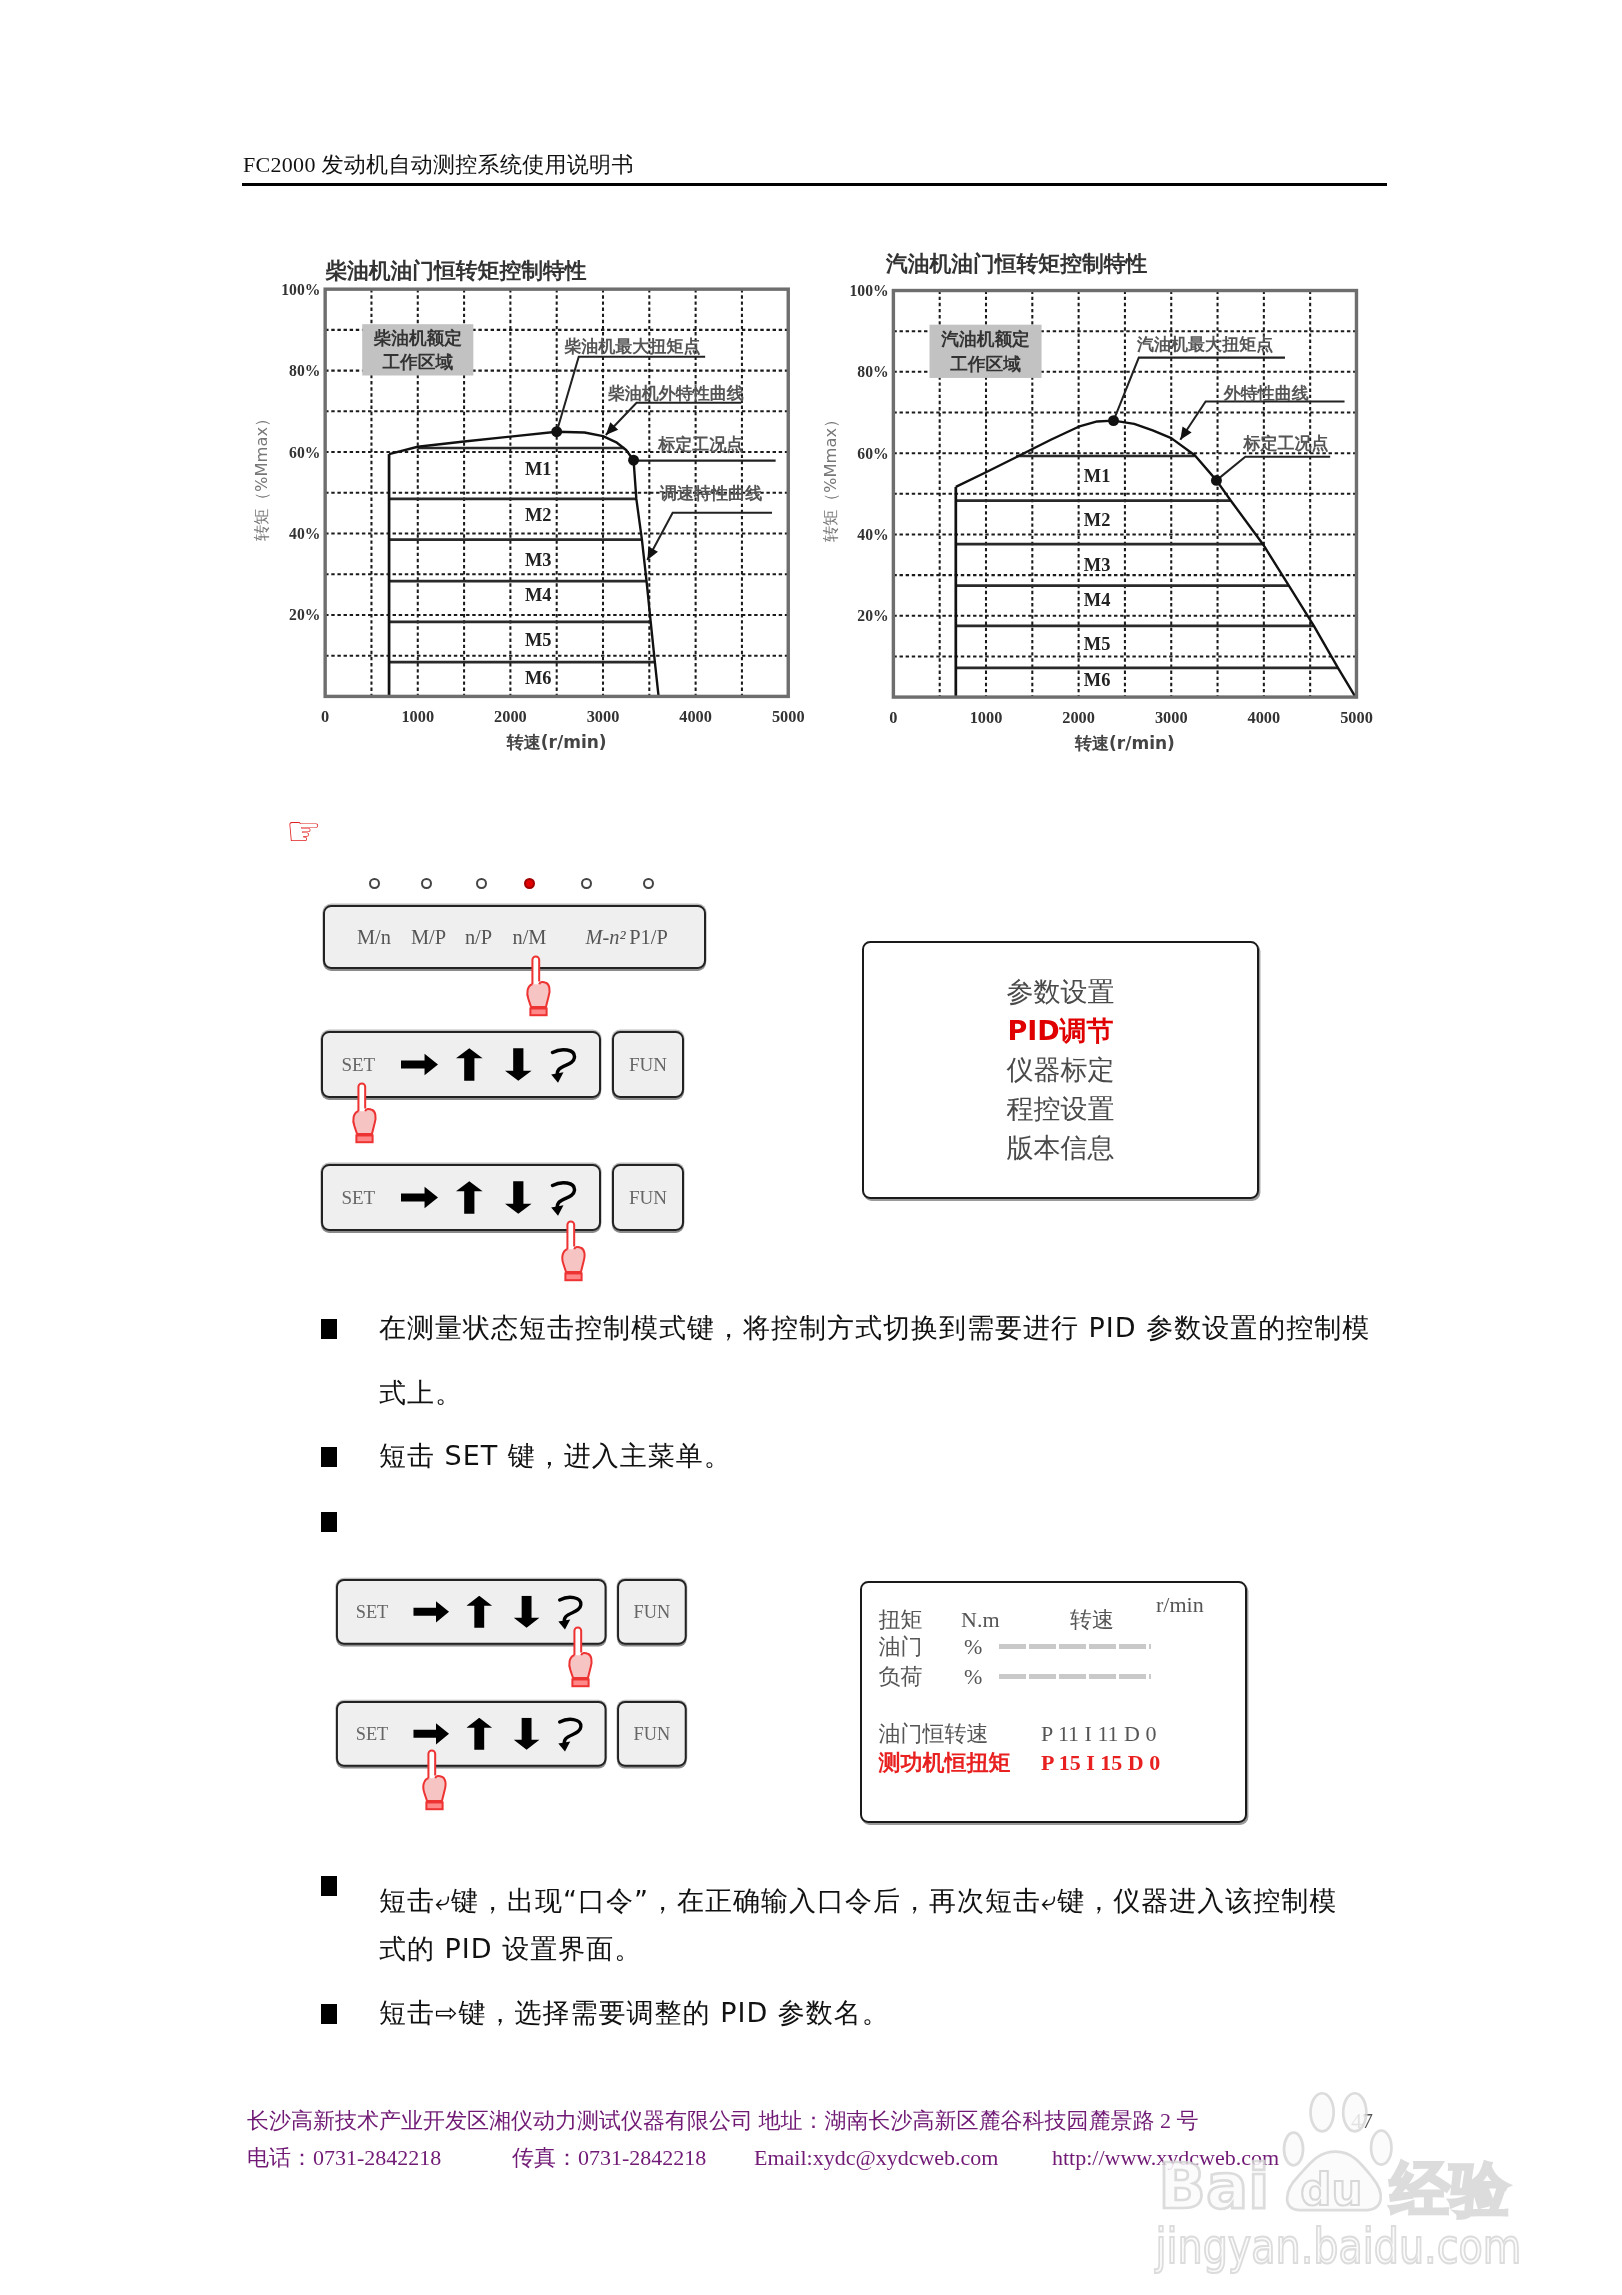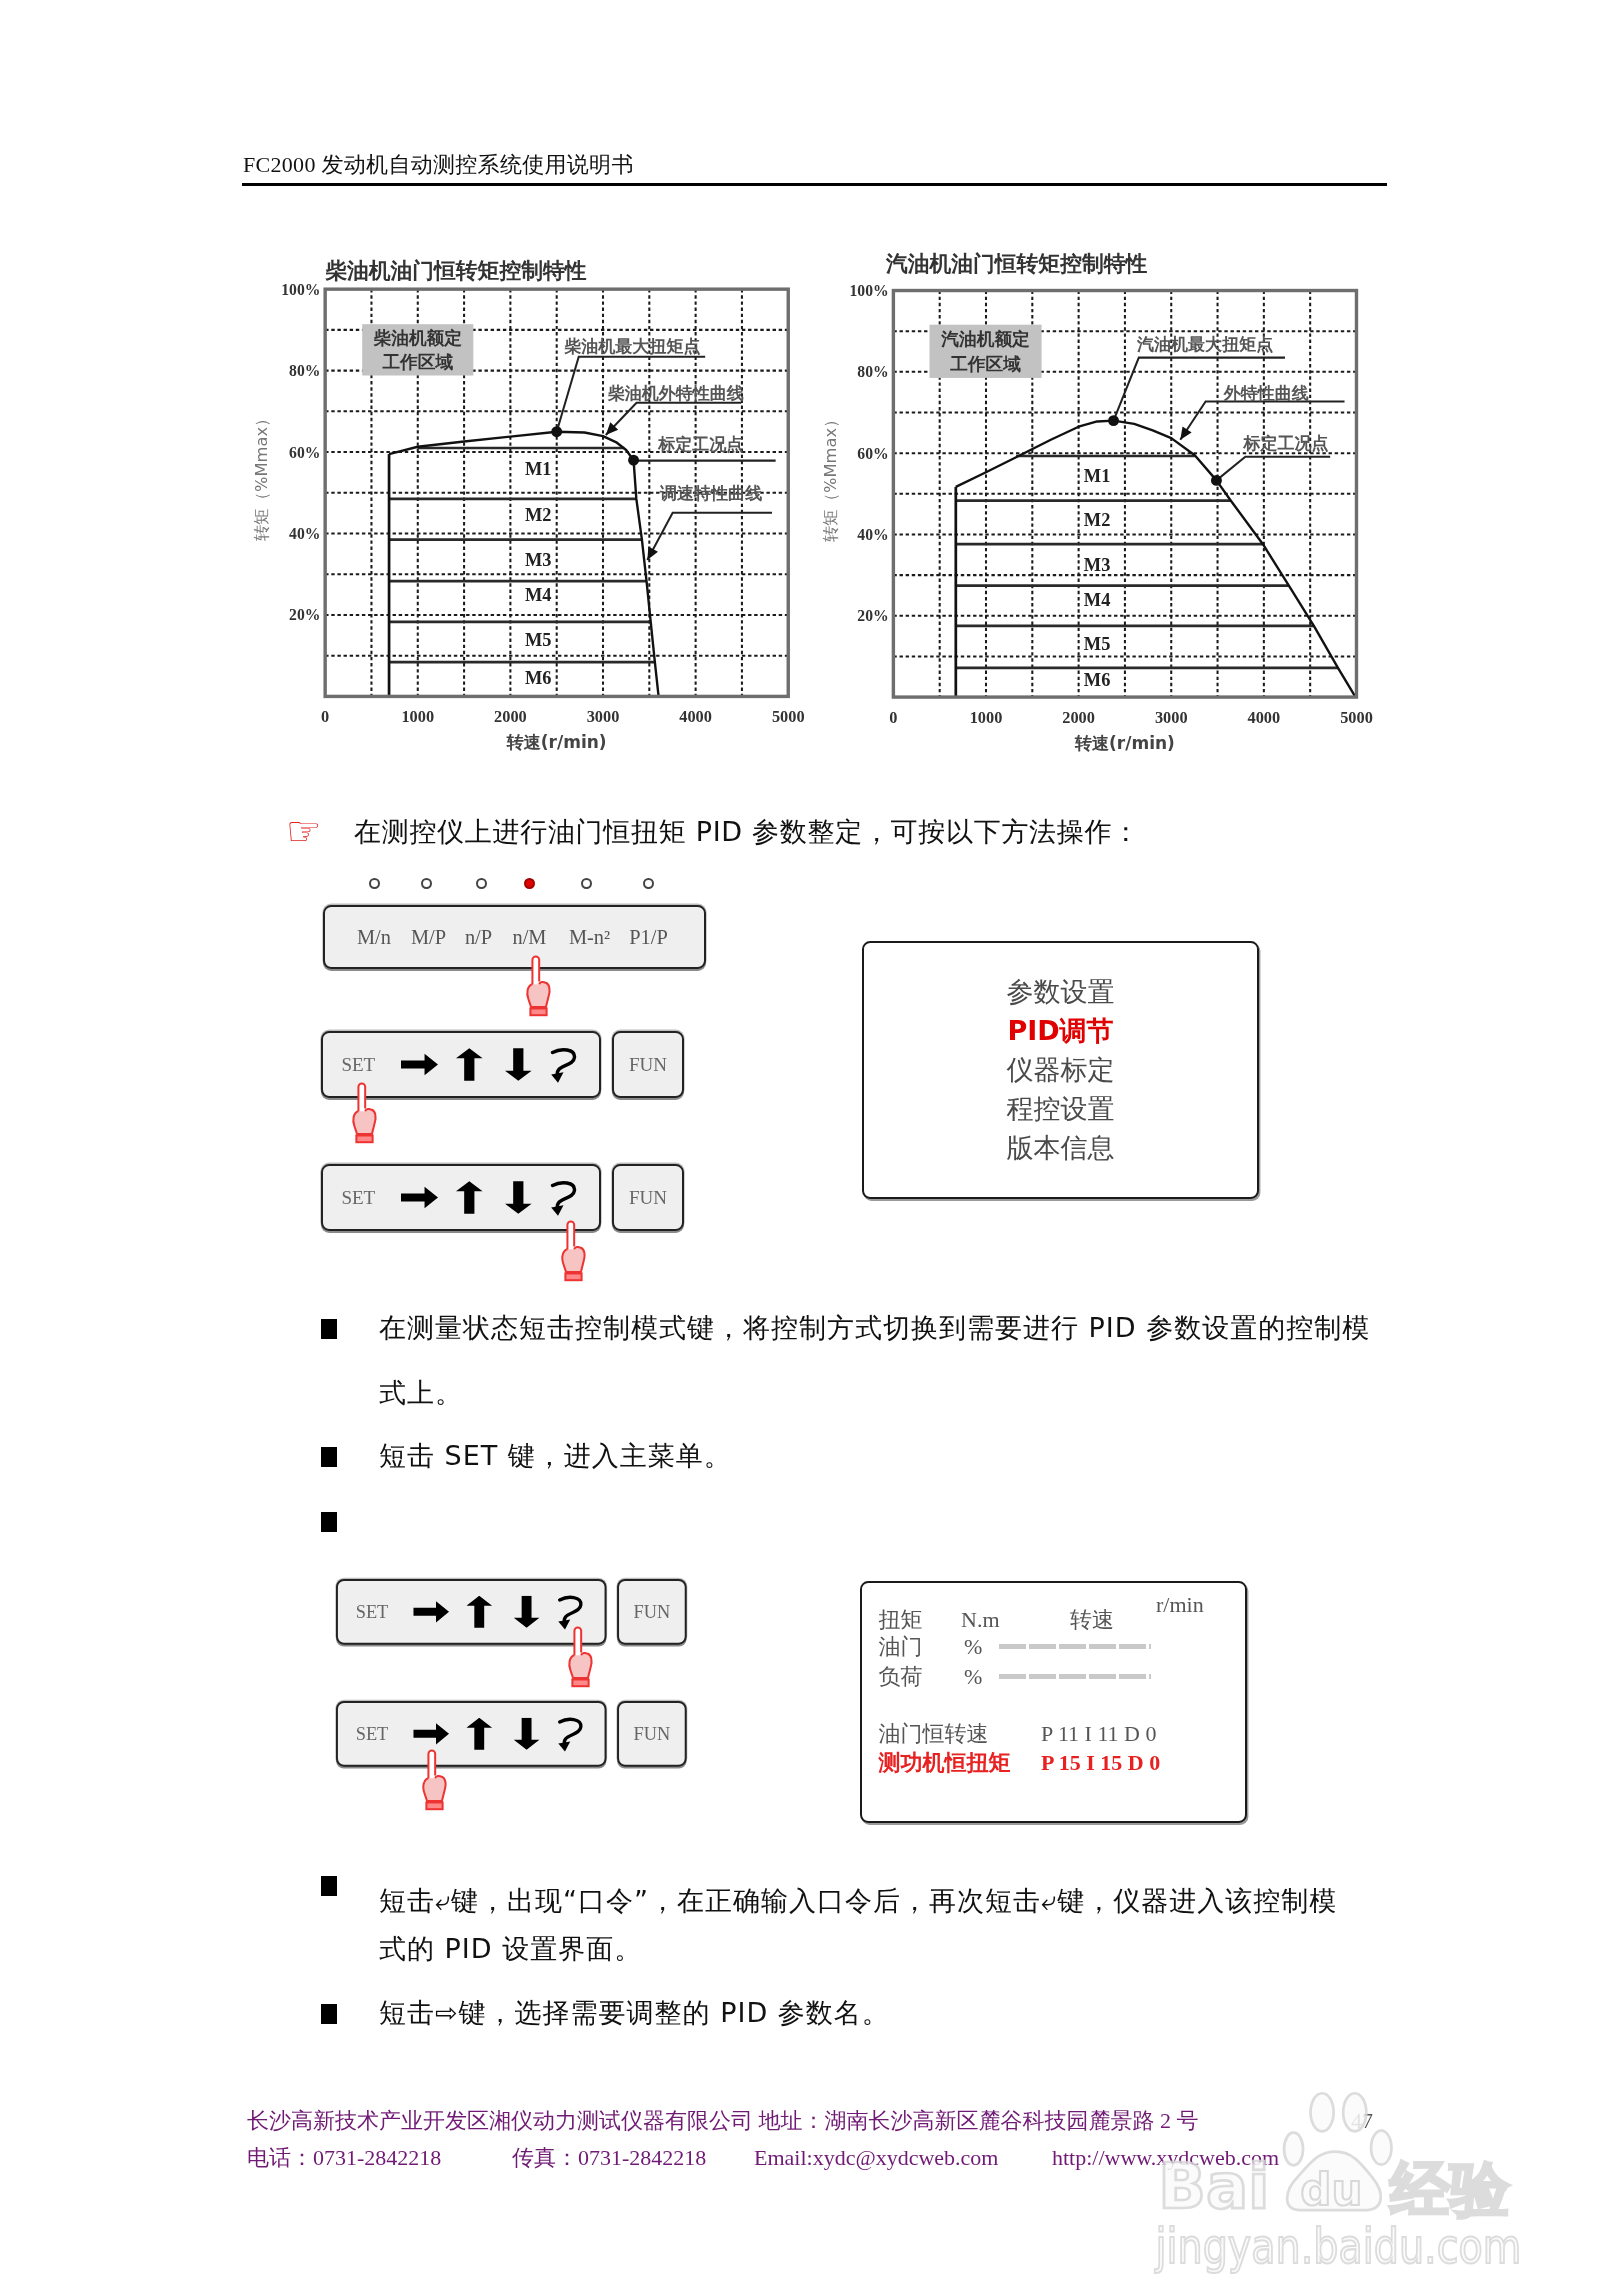--- a/index.html
+++ b/index.html
@@ -171,35 +171,34 @@
       <text x="246" y="710" text-anchor="middle" dominant-baseline="central" font-size="24" font-weight="bold" fill="#333" font-family="Liberation Serif, serif">1000</text>
       <text x="382" y="710" text-anchor="middle" dominant-baseline="central" font-size="24" font-weight="bold" fill="#333" font-family="Liberation Serif, serif">2000</text>
       <text x="518" y="710" text-anchor="middle" dominant-baseline="central" font-size="24" font-weight="bold" fill="#333" font-family="Liberation Serif, serif">3000</text>
       <text x="654" y="710" text-anchor="middle" dominant-baseline="central" font-size="24" font-weight="bold" fill="#333" font-family="Liberation Serif, serif">4000</text>
       <text x="790" y="710" text-anchor="middle" dominant-baseline="central" font-size="24" font-weight="bold" fill="#333" font-family="Liberation Serif, serif">5000</text>
       <text x="450" y="747" text-anchor="middle" dominant-baseline="central" font-size="25" font-weight="bold" fill="#444" font-family="DejaVu Sans, sans-serif">转速(r/min)</text>
       <text x="17" y="356.5" transform="rotate(-90 17 356.5)" text-anchor="middle" dominant-baseline="central" font-size="24" fill="#777" font-family="DejaVu Sans, sans-serif">转矩（%Mmax）</text>
     </svg>
 
   <span class="abs instr-icon" style="left:286px;top:781px;">☞</span>
-  <div class="abs instr-text" style="left:354px;top:785px;">在测控仪上进行油门恒扭矩 PID 参数整定，可按以下方法操作：</div>
 
   <div class="led" style="left:369px;top:848px;"></div>
   <div class="led" style="left:421px;top:848px;"></div>
   <div class="led" style="left:476px;top:848px;"></div>
   <div class="led on" style="left:524px;top:848px;"></div>
   <div class="led" style="left:581px;top:848px;"></div>
   <div class="led" style="left:643px;top:848px;"></div>
 
   <div class="panel" style="left:323px;top:875px;width:379px;height:60px;">
     <span class="mode-key" style="left:16.4px;">M/n</span>
     <span class="mode-key" style="left:71px;">M/P</span>
     <span class="mode-key" style="left:121px;">n/P</span>
     <span class="mode-key" style="left:172px;">n/M</span>
-    <span class="mode-key" style="left:232px;">M-n²</span>
+    <span class="mode-key" style="left:248px;font-style:italic;">M-n²</span>
     <span class="mode-key" style="left:291px;">P1/P</span>
   </div>
   <svg class="hand" style="left:525px;top:924px;" viewBox="0 0 40 92" width="27" height="63">
     <path d="M11 46V8a5 5 0 0 1 10 0V40" fill="#fff" stroke="#e33" stroke-width="3"></path>
     <path d="M11 44C3 46 2 58 5 66L9 78H31L35 62C38 52 36 44 31 42C27 40 22 40 21 44" fill="#f7c4c4" stroke="#e33" stroke-width="3"></path>
     <rect x="8" y="80" width="24" height="10" fill="#f88" stroke="#e33" stroke-width="3"></rect>
   </svg>
 
   <div class="kp" style="left:321px;top:1001px;">
     <div class="panel main">

